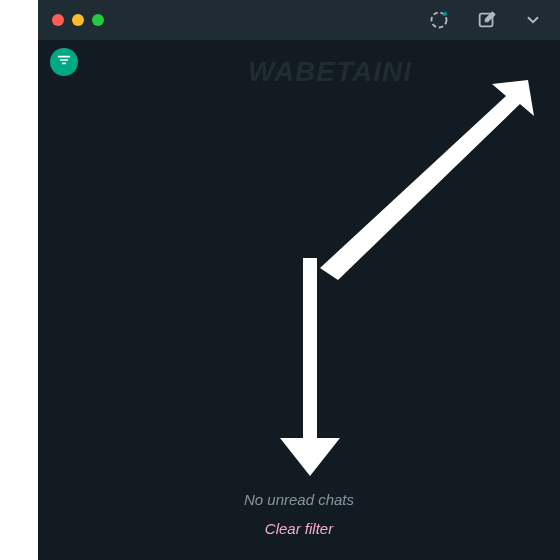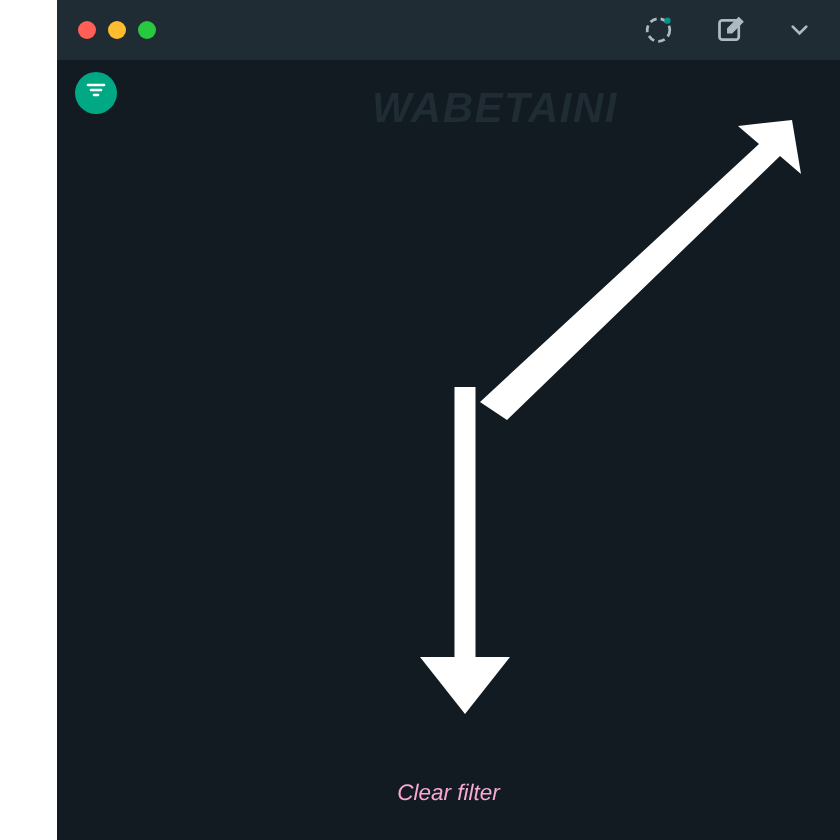--- a/index.html
+++ b/index.html
@@ -137,20 +137,21 @@
         <svg width="16" height="16" viewBox="0 0 24 24" fill="none" stroke="#ffffff" stroke-width="2.6" stroke-linecap="round">
           <line x1="4" y1="7" x2="20" y2="7"></line>
           <line x1="7" y1="12" x2="17" y2="12"></line>
           <line x1="10" y1="17" x2="14" y2="17"></line>
         </svg>
       </span>
     </div>
   </div>
 
   <div class="empty">
+    <div class="msg">No unread chats</div>
     <div class="clear">Clear filter</div>
   </div>
 
 </div>
 
 <svg class="arrow" style="left:320px;top:80px" width="220" height="200" viewBox="0 0 220 200">
   <g fill="#ffffff">
     <polygon points="0,188 18,200 200,24 214,36 208,0 172,4 186,16"></polygon>
   </g>
 </svg>

